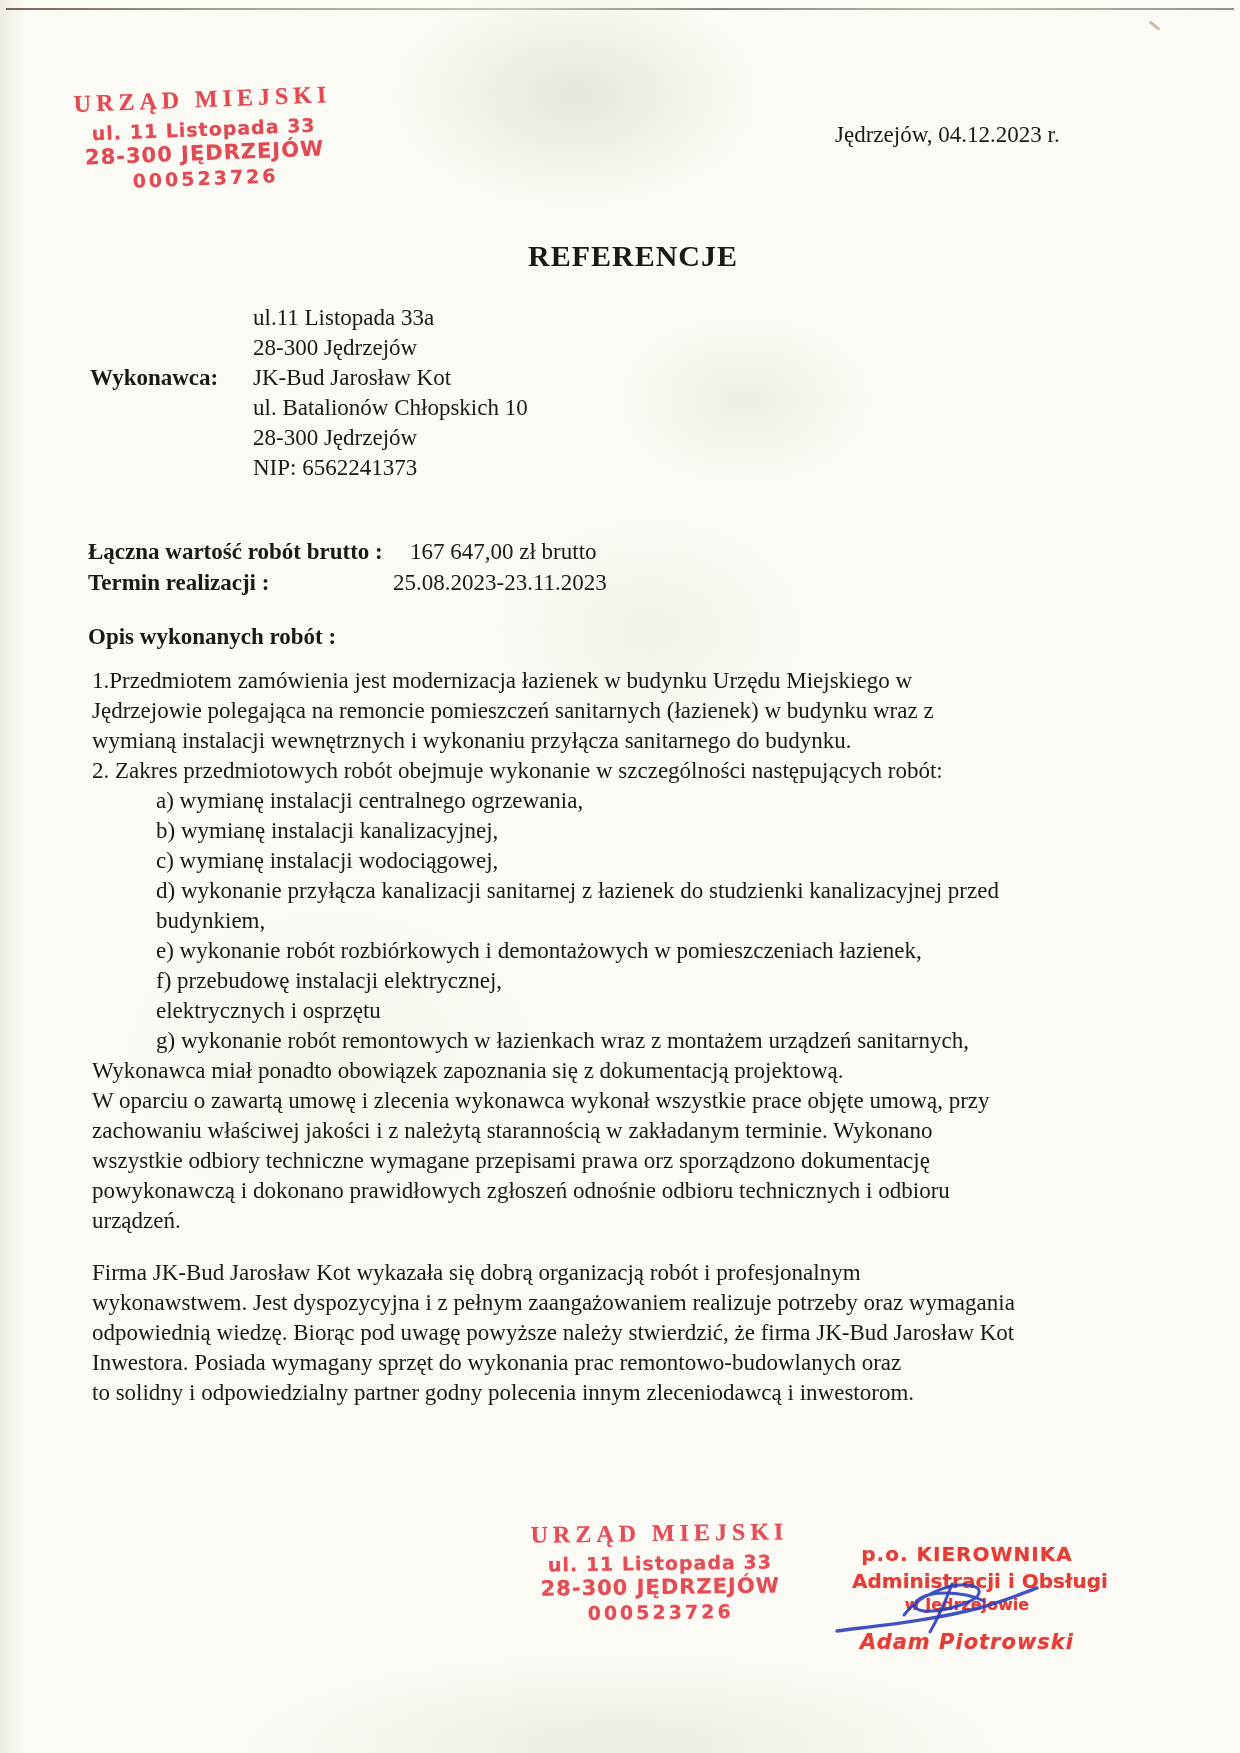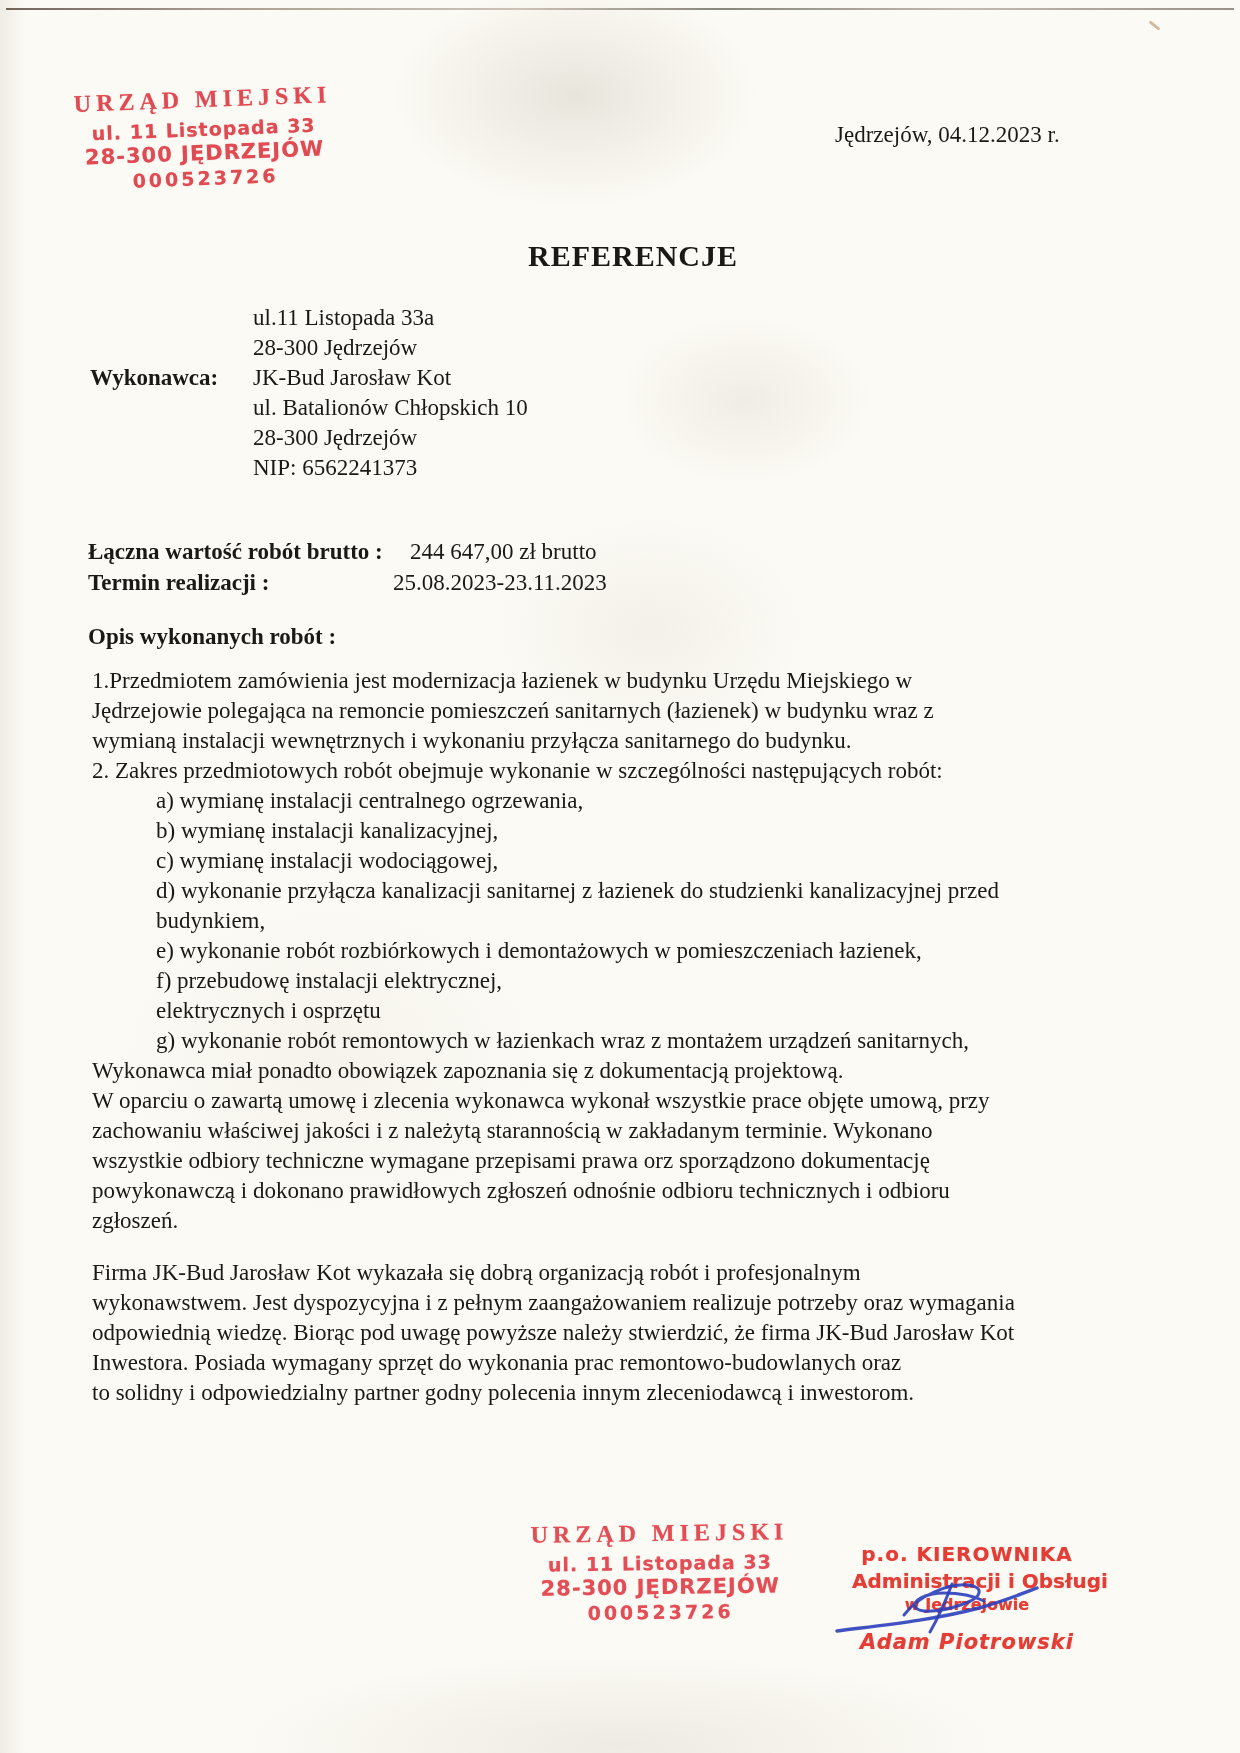--- a/index.html
+++ b/index.html
@@ -127,21 +127,21 @@
     </div>
     <div class="prow">
       <div class="plabel"></div>
       <div class="pvalue">NIP: 6562241373</div>
     </div>
   </div>
 
   <div class="summary">
     <div class="srow">
       <span class="slabel">Łączna wartość robót brutto :</span>
-      <span class="svalue svalue-1">244 647,00 zł brutto</span>
+      <span class="svalue svalue-1">167 647,00 zł brutto</span>
     </div>
     <div class="srow">
       <span class="slabel">Termin realizacji :</span>
       <span class="svalue svalue-2">25.08.2023-23.11.2023</span>
     </div>
   </div>
 
   <div class="opis-heading">Opis wykonanych robót :</div>
 
   <div class="body-flow body-1">
@@ -156,21 +156,21 @@
     <div class="bline indent">budynkiem,</div>
     <div class="bline indent">e) wykonanie robót rozbiórkowych i demontażowych w pomieszczeniach łazienek,</div>
     <div class="bline indent">f) przebudowę instalacji elektrycznej,</div>
     <div class="bline indent">elektrycznych i osprzętu</div>
     <div class="bline indent">g) wykonanie robót remontowych w łazienkach wraz z montażem urządzeń sanitarnych,</div>
     <div class="bline">Wykonawca miał ponadto obowiązek zapoznania się z dokumentacją projektową.</div>
     <div class="bline">W oparciu o zawartą umowę i zlecenia wykonawca wykonał wszystkie prace objęte umową, przy</div>
     <div class="bline">zachowaniu właściwej jakości i z należytą starannością w zakładanym terminie. Wykonano</div>
     <div class="bline">wszystkie odbiory techniczne wymagane przepisami prawa orz sporządzono dokumentację</div>
     <div class="bline">powykonawczą i dokonano prawidłowych zgłoszeń odnośnie odbioru technicznych i odbioru</div>
-    <div class="bline">zgłoszeń.</div>
+    <div class="bline">urządzeń.</div>
   </div>
 
   <div class="body-flow body-2">
     <div class="bline">Firma JK-Bud Jarosław Kot wykazała się dobrą organizacją robót i profesjonalnym</div>
     <div class="bline">wykonawstwem. Jest dyspozycyjna i z pełnym zaangażowaniem realizuje potrzeby oraz wymagania</div>
     <div class="bline">odpowiednią wiedzę. Biorąc pod uwagę powyższe należy stwierdzić, że firma JK-Bud Jarosław Kot</div>
     <div class="bline">Inwestora. Posiada wymagany sprzęt do wykonania prac remontowo-budowlanych oraz</div>
     <div class="bline">to solidny i odpowiedzialny partner godny polecenia innym zleceniodawcą i inwestorom.</div>
   </div>
 

